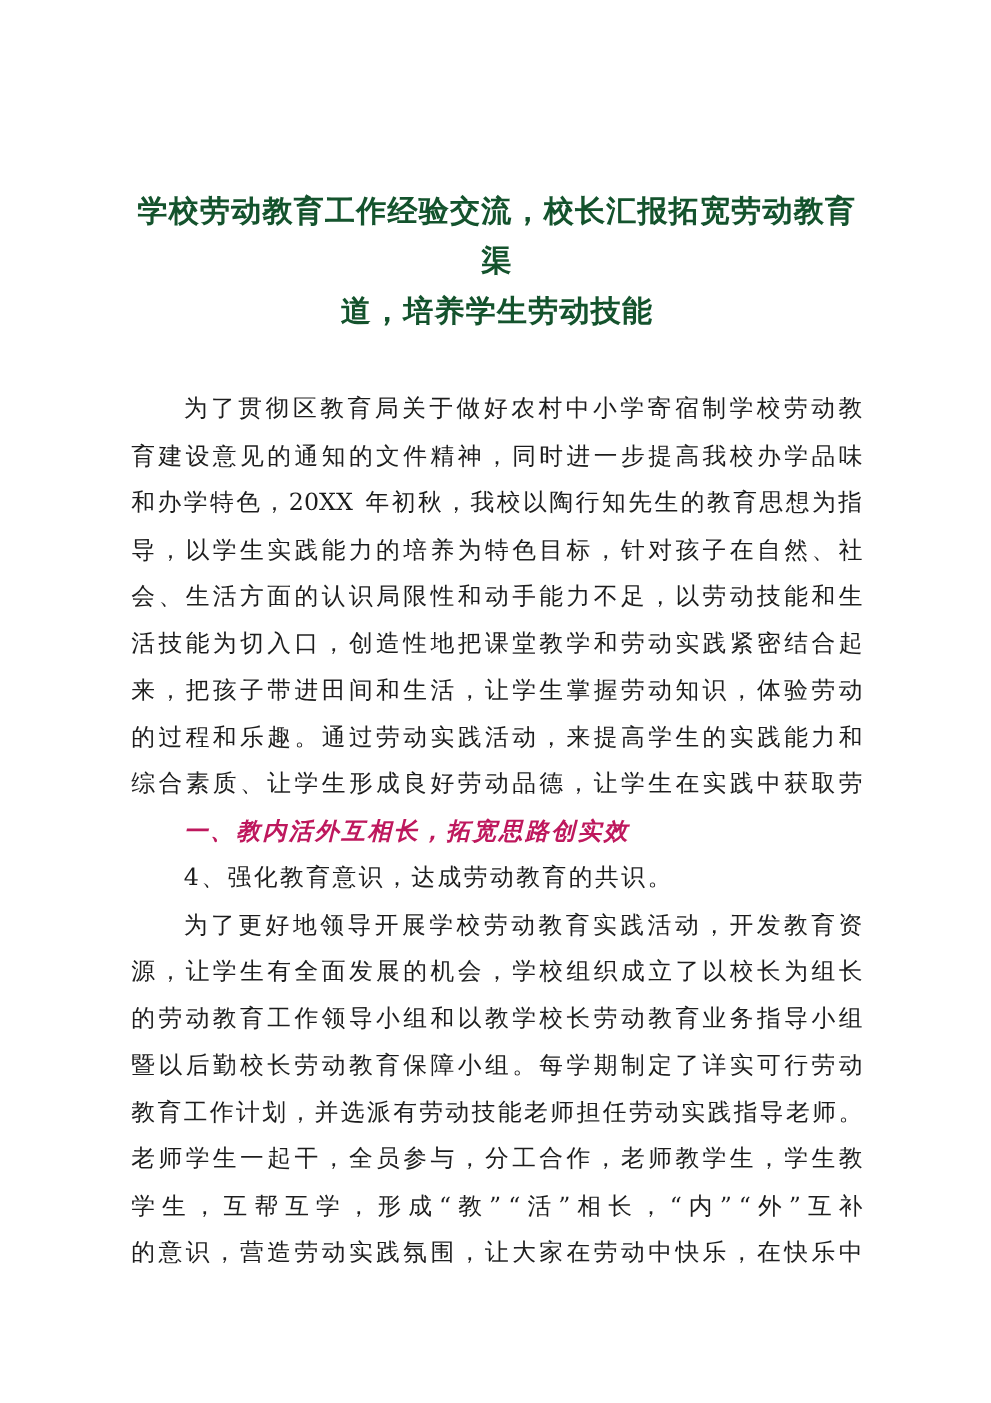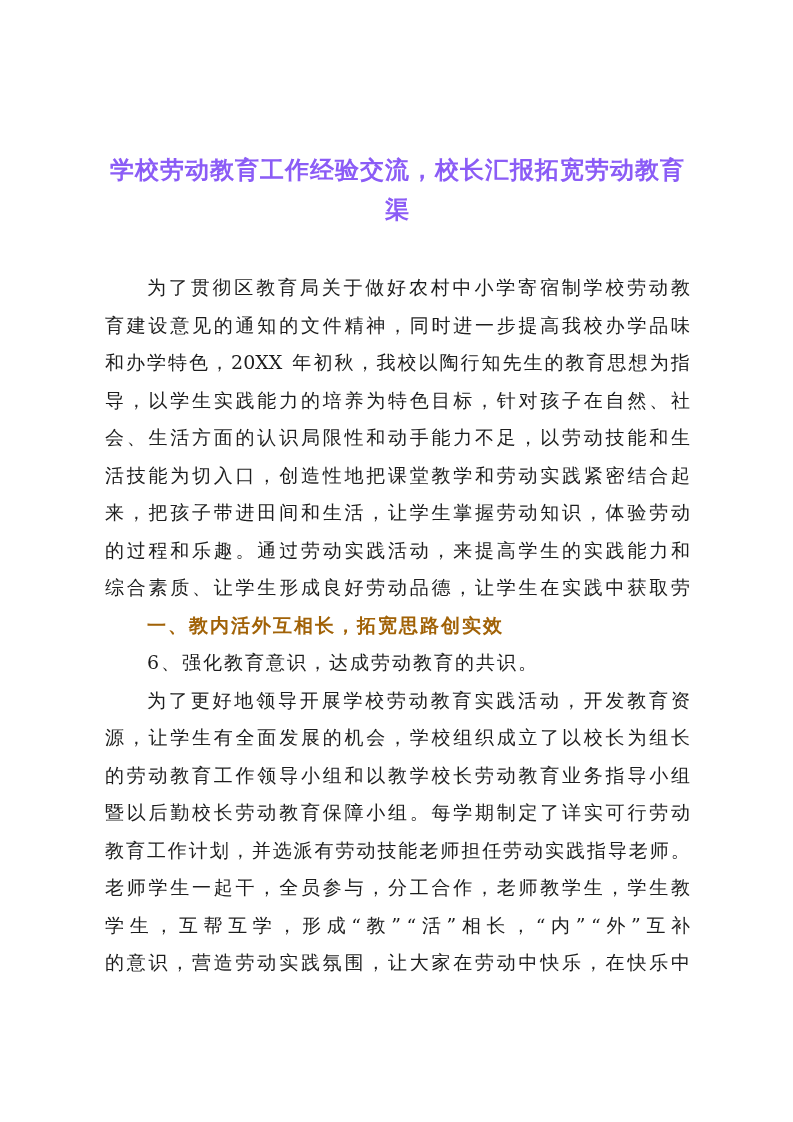--- a/index.html
+++ b/index.html
@@ -19,21 +19,21 @@
     color: #1d1d1d;
     font-family: "DejaVu Serif", "Liberation Serif", serif;
   }
   .doc-title {
     font-family: "Liberation Sans", "DejaVu Sans", sans-serif;
     font-weight: 700;
     font-size: 24px;
     line-height: 40px;
     text-align: center;
     letter-spacing: 1px;
-    color: #8b5cf6;
+    color: #14532d;
   }
   .doc-body {
     margin-top: 39px;
   }
   .line {
     font-size: 19px;
     line-height: 37.5px;
     height: 37.5px;
     letter-spacing: 2px;
     white-space: nowrap;
@@ -44,37 +44,39 @@
     justify-content: space-between;
     align-items: baseline;
     letter-spacing: 0;
     white-space: normal;
   }
   .line.indent {
     padding-left: 42px;
   }
   .line.bold {
     font-weight: 700;
-    color: #a16207;
+    color: #be185d;
+    font-style: italic;
   }
   .line .ch {
     flex: 0 0 auto;
   }
   .line .sp {
     display: inline-block;
     flex: 0 0 auto;
     width: 6px;
   }
 </style>
 </head>
 <body>
 
 <div class="page">
   <header class="doc-title">
     <div class="title-line">学校劳动教育工作经验交流，校长汇报拓宽劳动教育渠</div>
+    <div class="title-line">道，培养学生劳动技能</div>
   </header>
   <main class="doc-body" id="doc-body">
       <div class="line justify indent">
         <span class="ch">为</span>
         <span class="ch">了</span>
         <span class="ch">贯</span>
         <span class="ch">彻</span>
         <span class="ch">区</span>
         <span class="ch">教</span>
         <span class="ch">育</span>
@@ -323,21 +325,21 @@
         <span class="ch">生</span>
         <span class="ch">在</span>
         <span class="ch">实</span>
         <span class="ch">践</span>
         <span class="ch">中</span>
         <span class="ch">获</span>
         <span class="ch">取</span>
         <span class="ch">劳</span>
       </div>
       <div class="line indent bold">一、教内活外互相长，拓宽思路创实效</div>
-      <div class="line indent">6、强化教育意识，达成劳动教育的共识。</div>
+      <div class="line indent">4、强化教育意识，达成劳动教育的共识。</div>
       <div class="line justify indent">
         <span class="ch">为</span>
         <span class="ch">了</span>
         <span class="ch">更</span>
         <span class="ch">好</span>
         <span class="ch">地</span>
         <span class="ch">领</span>
         <span class="ch">导</span>
         <span class="ch">开</span>
         <span class="ch">展</span>

